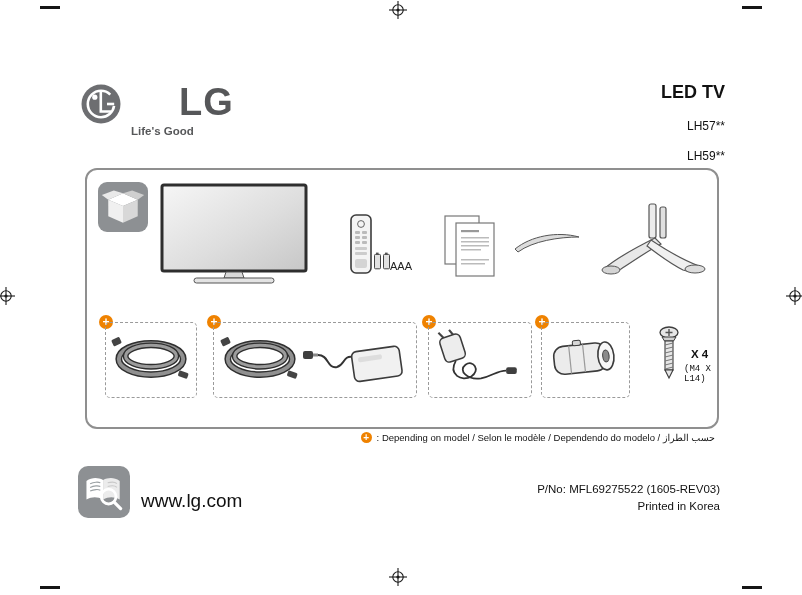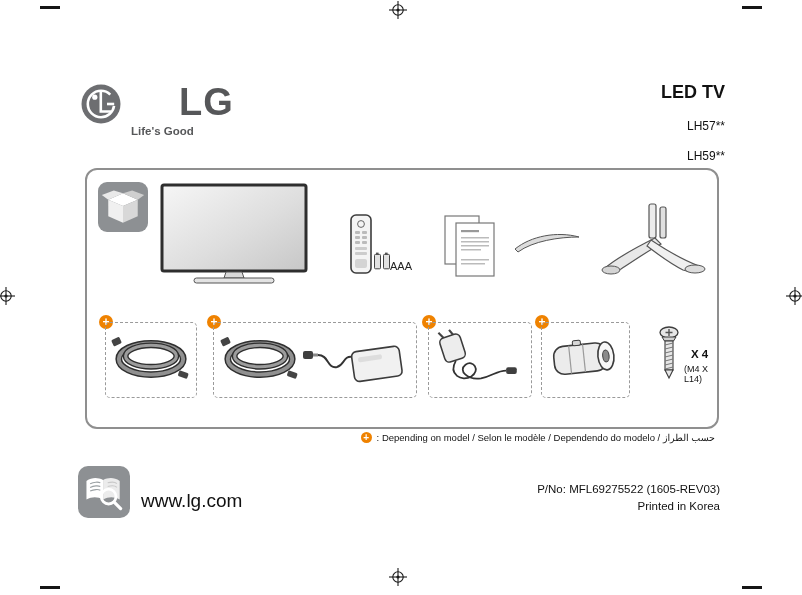--- a/index.html
+++ b/index.html
@@ -46,21 +46,21 @@
   .dashed{top:152px;height:76px;border:1px dashed #9a9a9a;border-radius:5px;
           display:flex;align-items:center;justify-content:center;box-sizing:border-box;}
   .d1{left:18px;width:92px;}
   .d2{left:126px;width:204px;gap:0;}
   .d3{left:341px;width:104px;}
   .d4{left:454px;width:89px;}
 
   .screw-group{left:570px;top:156px;display:flex;align-items:flex-end;}
   .screw-labels{margin-left:3px;margin-top:14px;}
   .screw-qty{font-weight:700;font-size:11.5px;margin-left:7px;}
-  .screw-spec{font-size:9px;margin-top:4px;}
+  .screw-spec{font-size:9px;margin-top:4px;font-family:Liberation Mono, monospace;}
 
   
   .note{position:absolute;top:432px;right:87px;display:flex;align-items:center;gap:5px;
         font-size:9.5px;color:#111;}
   .note .plus{position:static;width:11px;height:11px;font-size:10px;flex:0 0 auto;}
 
   
   .book-tile{position:absolute;left:78px;top:466px;width:52px;height:52px;background:#8d9093;
              border-radius:10px;display:flex;align-items:center;justify-content:center;}
   .website{position:absolute;left:141px;top:490px;font-size:19px;}

